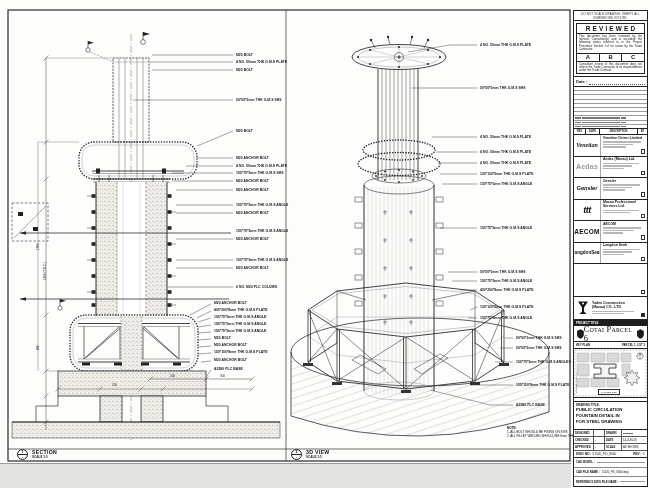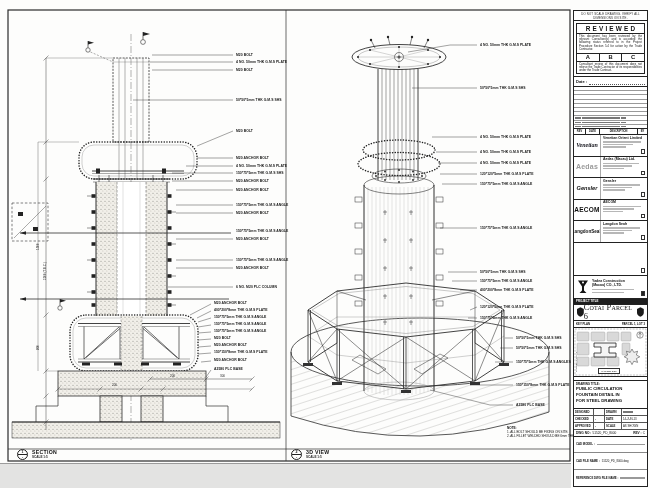--- a/index.html
+++ b/index.html
@@ -641,20 +641,31 @@
         </div>
       <div class="info-cell">
         <div class="co-name">Gensler</div>
         <div class="bar" style="width:88%"></div>
           <div class="bar" style="width:70%"></div>
           <div class="bar" style="width:52%"></div>
         <span class="chk"></span>
       </div>
     </div>
 
+    <div class="tb logo-row">
+      <div class="logo-cell">
+          <span class="lg-ttt">ttt</span>
+        </div>
+      <div class="info-cell">
+        <div class="co-name">Macau Professional Services Ltd.</div>
+        <div class="bar" style="width:86%"></div>
+          <div class="bar" style="width:65%"></div>
+        <span class="chk"></span>
+      </div>
+    </div>
 
     <div class="tb logo-row">
       <div class="logo-cell">
           <span class="lg-aecom">AECOM</span>
         </div>
       <div class="info-cell">
         <div class="co-name">AECOM</div>
         <div class="bar" style="width:90%"></div>
           <div class="bar" style="width:74%"></div>
           <div class="bar" style="width:48%"></div>

